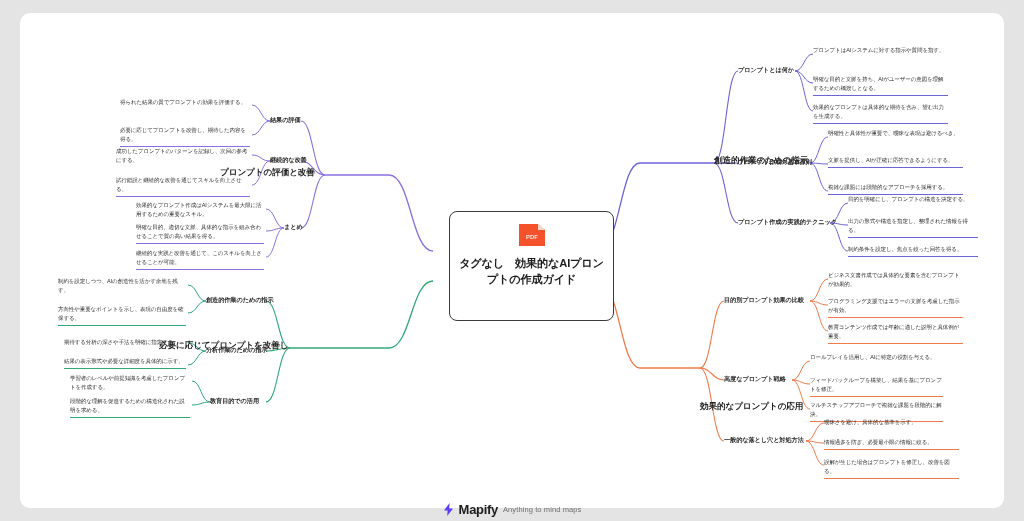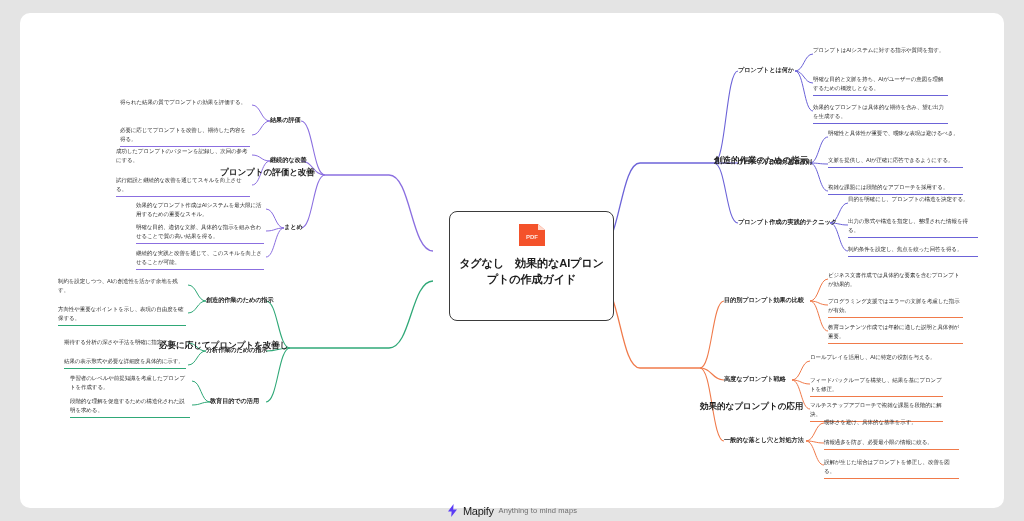--- a/index.html
+++ b/index.html
@@ -87,21 +87,21 @@
   #footer {
     position: absolute;
     left: 0; bottom: 4px;
     width: 1024px;
     display: flex;
     align-items: center;
     justify-content: center;
     gap: 5px;
   }
   #logo-bolt { width: 11px; height: 13px; }
-  #logo-text { font-size: 11px; font-weight: 400; color: #1d1d1d; letter-spacing: -0.3px; }
+  #logo-text { font-size: 13px; font-weight: 700; color: #1d1d1d; letter-spacing: -0.3px; }
   #logo-tag { font-size: 7.5px; color: #6f6f6f; letter-spacing: 0.1px; text-align: center; }
 </style>
 </head>
 <body>
 
 <div id="canvas">
   <div id="map">
 
     <svg class="links" viewBox="0 0 984 495" fill="none">
 

